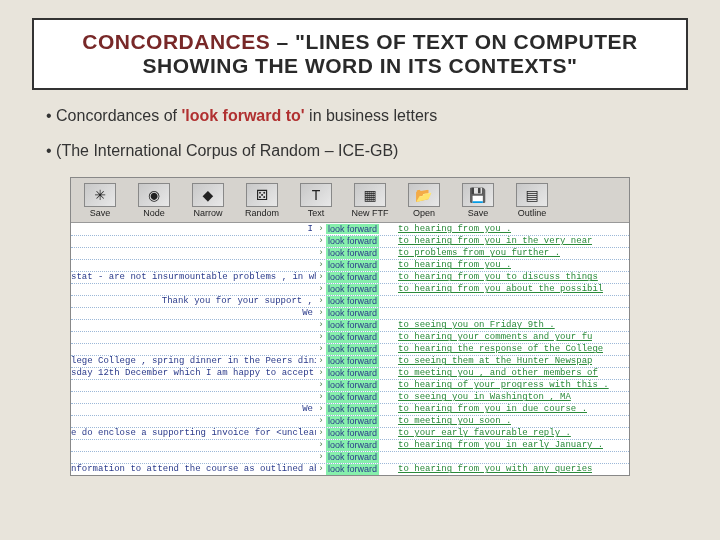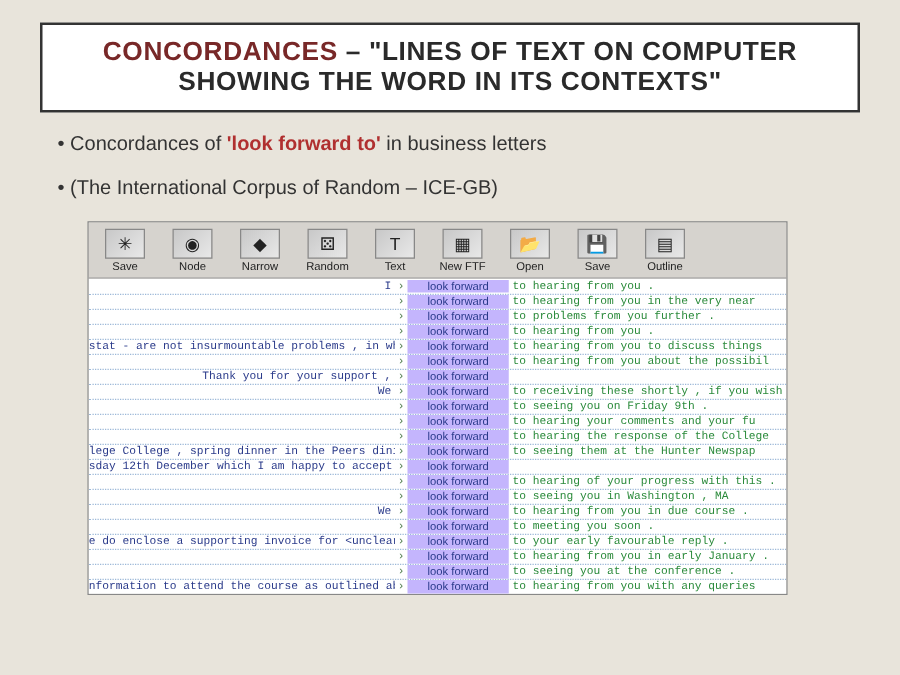--- a/index.html
+++ b/index.html
@@ -89,31 +89,32 @@
     color: #2a3a8a;
     padding-right: 3px;
     flex-shrink: 0;
   }
   .cmark {
     width: 10px; text-align: center;
     color: #4a7a4a; font-size: 9px;
     flex-shrink: 0;
   }
   .ckey {
-    background: #c4b5fd;
+    background: #86efac;
     color: #2a3a8a;
     font-family: Arial, sans-serif;
     font-size: 9px;
-    padding: 0 16px;
+    padding: 0 2px;
     flex-shrink: 0;
   }
   .cright {
     color: #2a8a3a;
-    padding-left: 3px;
+    padding-left: 19px;
     overflow: hidden;
+    text-decoration: underline;
   }
 </style>
 </head>
 <body>
 
 <div class="slide">
   <div class="title-box">
     <div class="title">
       <span class="em">CONCORDANCES</span><span> – </span><span>"LINES OF TEXT ON COMPUTER SHOWING THE WORD IN ITS CONTEXTS"</span>
     </div>
@@ -202,21 +203,20 @@
         </div>
         <div class="cline">
           <div class="cleft">Thank you for your support ,</div>
           <div class="cmark">›</div>
           <div class="ckey">look forward</div>
         </div>
         <div class="cline">
           <div class="cleft">We</div>
           <div class="cmark">›</div>
           <div class="ckey">look forward</div>
-          <div class="cright">to receiving these shortly , if you wish</div>
         </div>
         <div class="cline">
           <div class="cleft"></div>
           <div class="cmark">›</div>
           <div class="ckey">look forward</div>
           <div class="cright">to seeing you on Friday 9th .</div>
         </div>
         <div class="cline">
           <div class="cleft"></div>
           <div class="cmark">›</div>
@@ -232,20 +232,21 @@
         <div class="cline">
           <div class="cleft">lege College , spring dinner in the Peers dining room and</div>
           <div class="cmark">›</div>
           <div class="ckey">look forward</div>
           <div class="cright">to seeing them at the Hunter Newspap</div>
         </div>
         <div class="cline">
           <div class="cleft">sday 12th December which I am happy to accept , and</div>
           <div class="cmark">›</div>
           <div class="ckey">look forward</div>
+          <div class="cright">to meeting you , and other members of</div>
         </div>
         <div class="cline">
           <div class="cleft"></div>
           <div class="cmark">›</div>
           <div class="ckey">look forward</div>
           <div class="cright">to hearing of your progress with this .</div>
         </div>
         <div class="cline">
           <div class="cleft"></div>
           <div class="cmark">›</div>
@@ -273,21 +274,20 @@
         <div class="cline">
           <div class="cleft"></div>
           <div class="cmark">›</div>
           <div class="ckey">look forward</div>
           <div class="cright">to hearing from you in early January .</div>
         </div>
         <div class="cline">
           <div class="cleft"></div>
           <div class="cmark">›</div>
           <div class="ckey">look forward</div>
-          <div class="cright">to seeing you at the conference .</div>
         </div>
         <div class="cline">
           <div class="cleft">nformation to attend the course as outlined above and</div>
           <div class="cmark">›</div>
           <div class="ckey">look forward</div>
           <div class="cright">to hearing from you with any queries</div>
         </div>
       </div>
   </div>
 </div>

